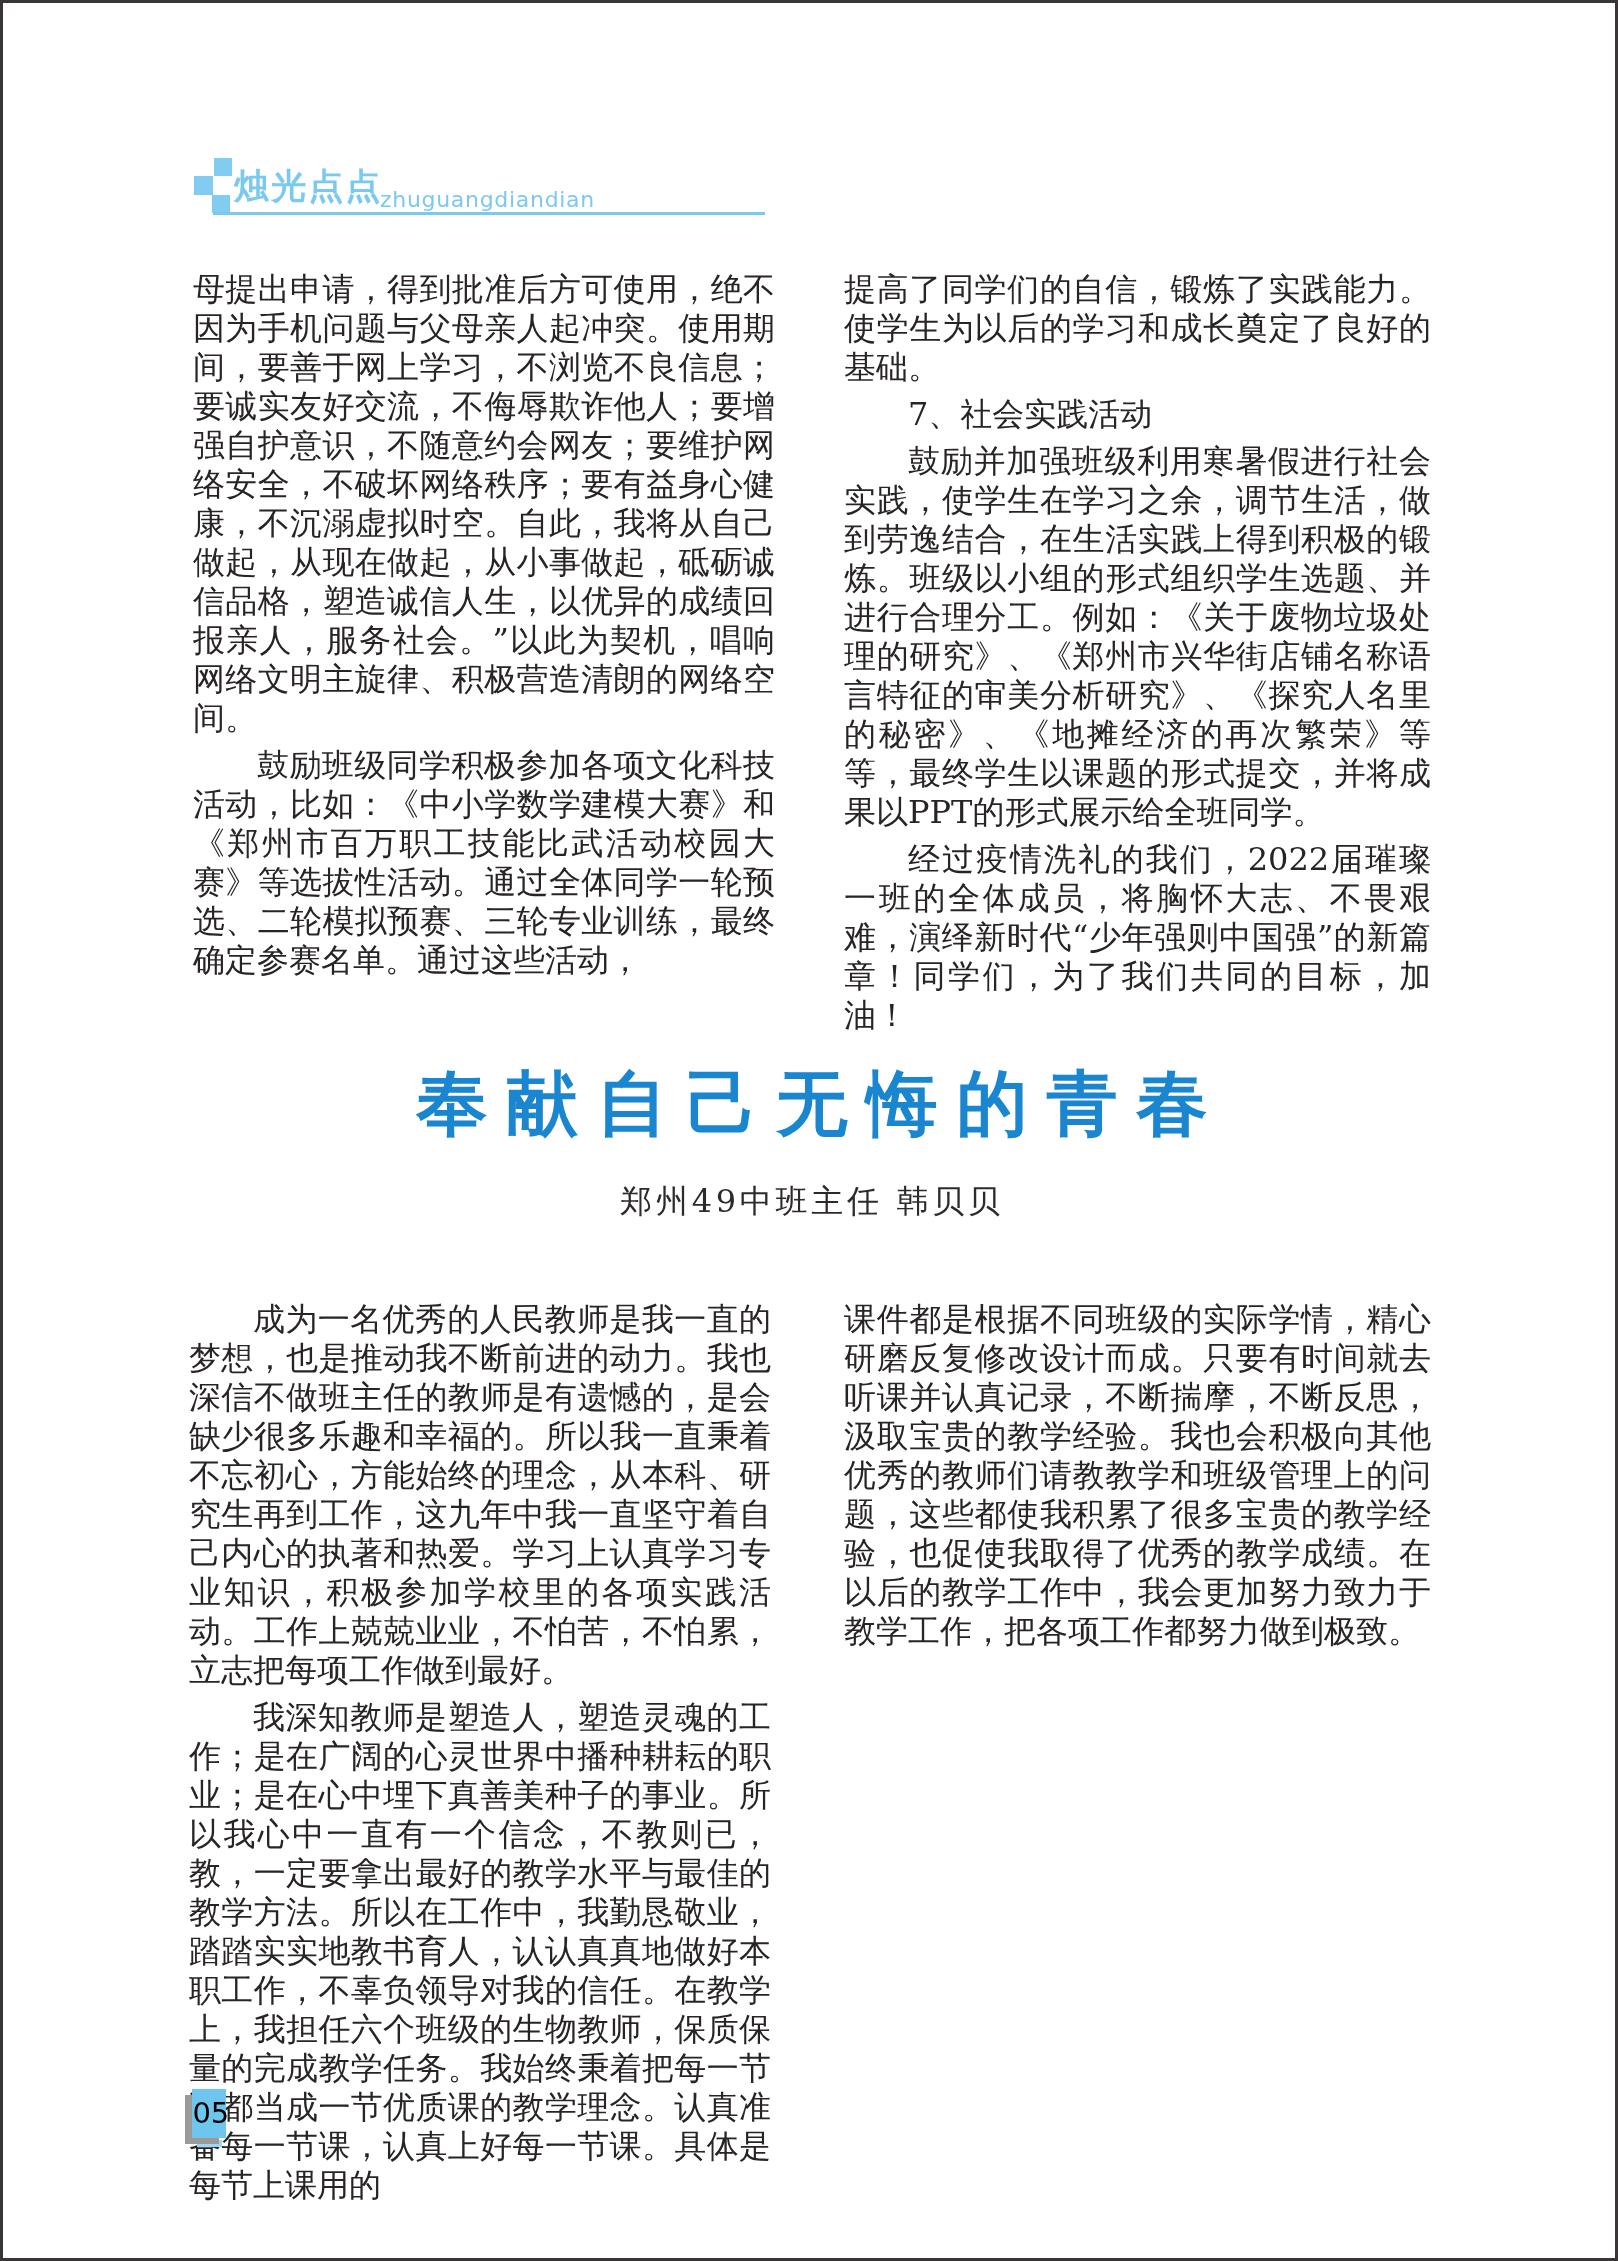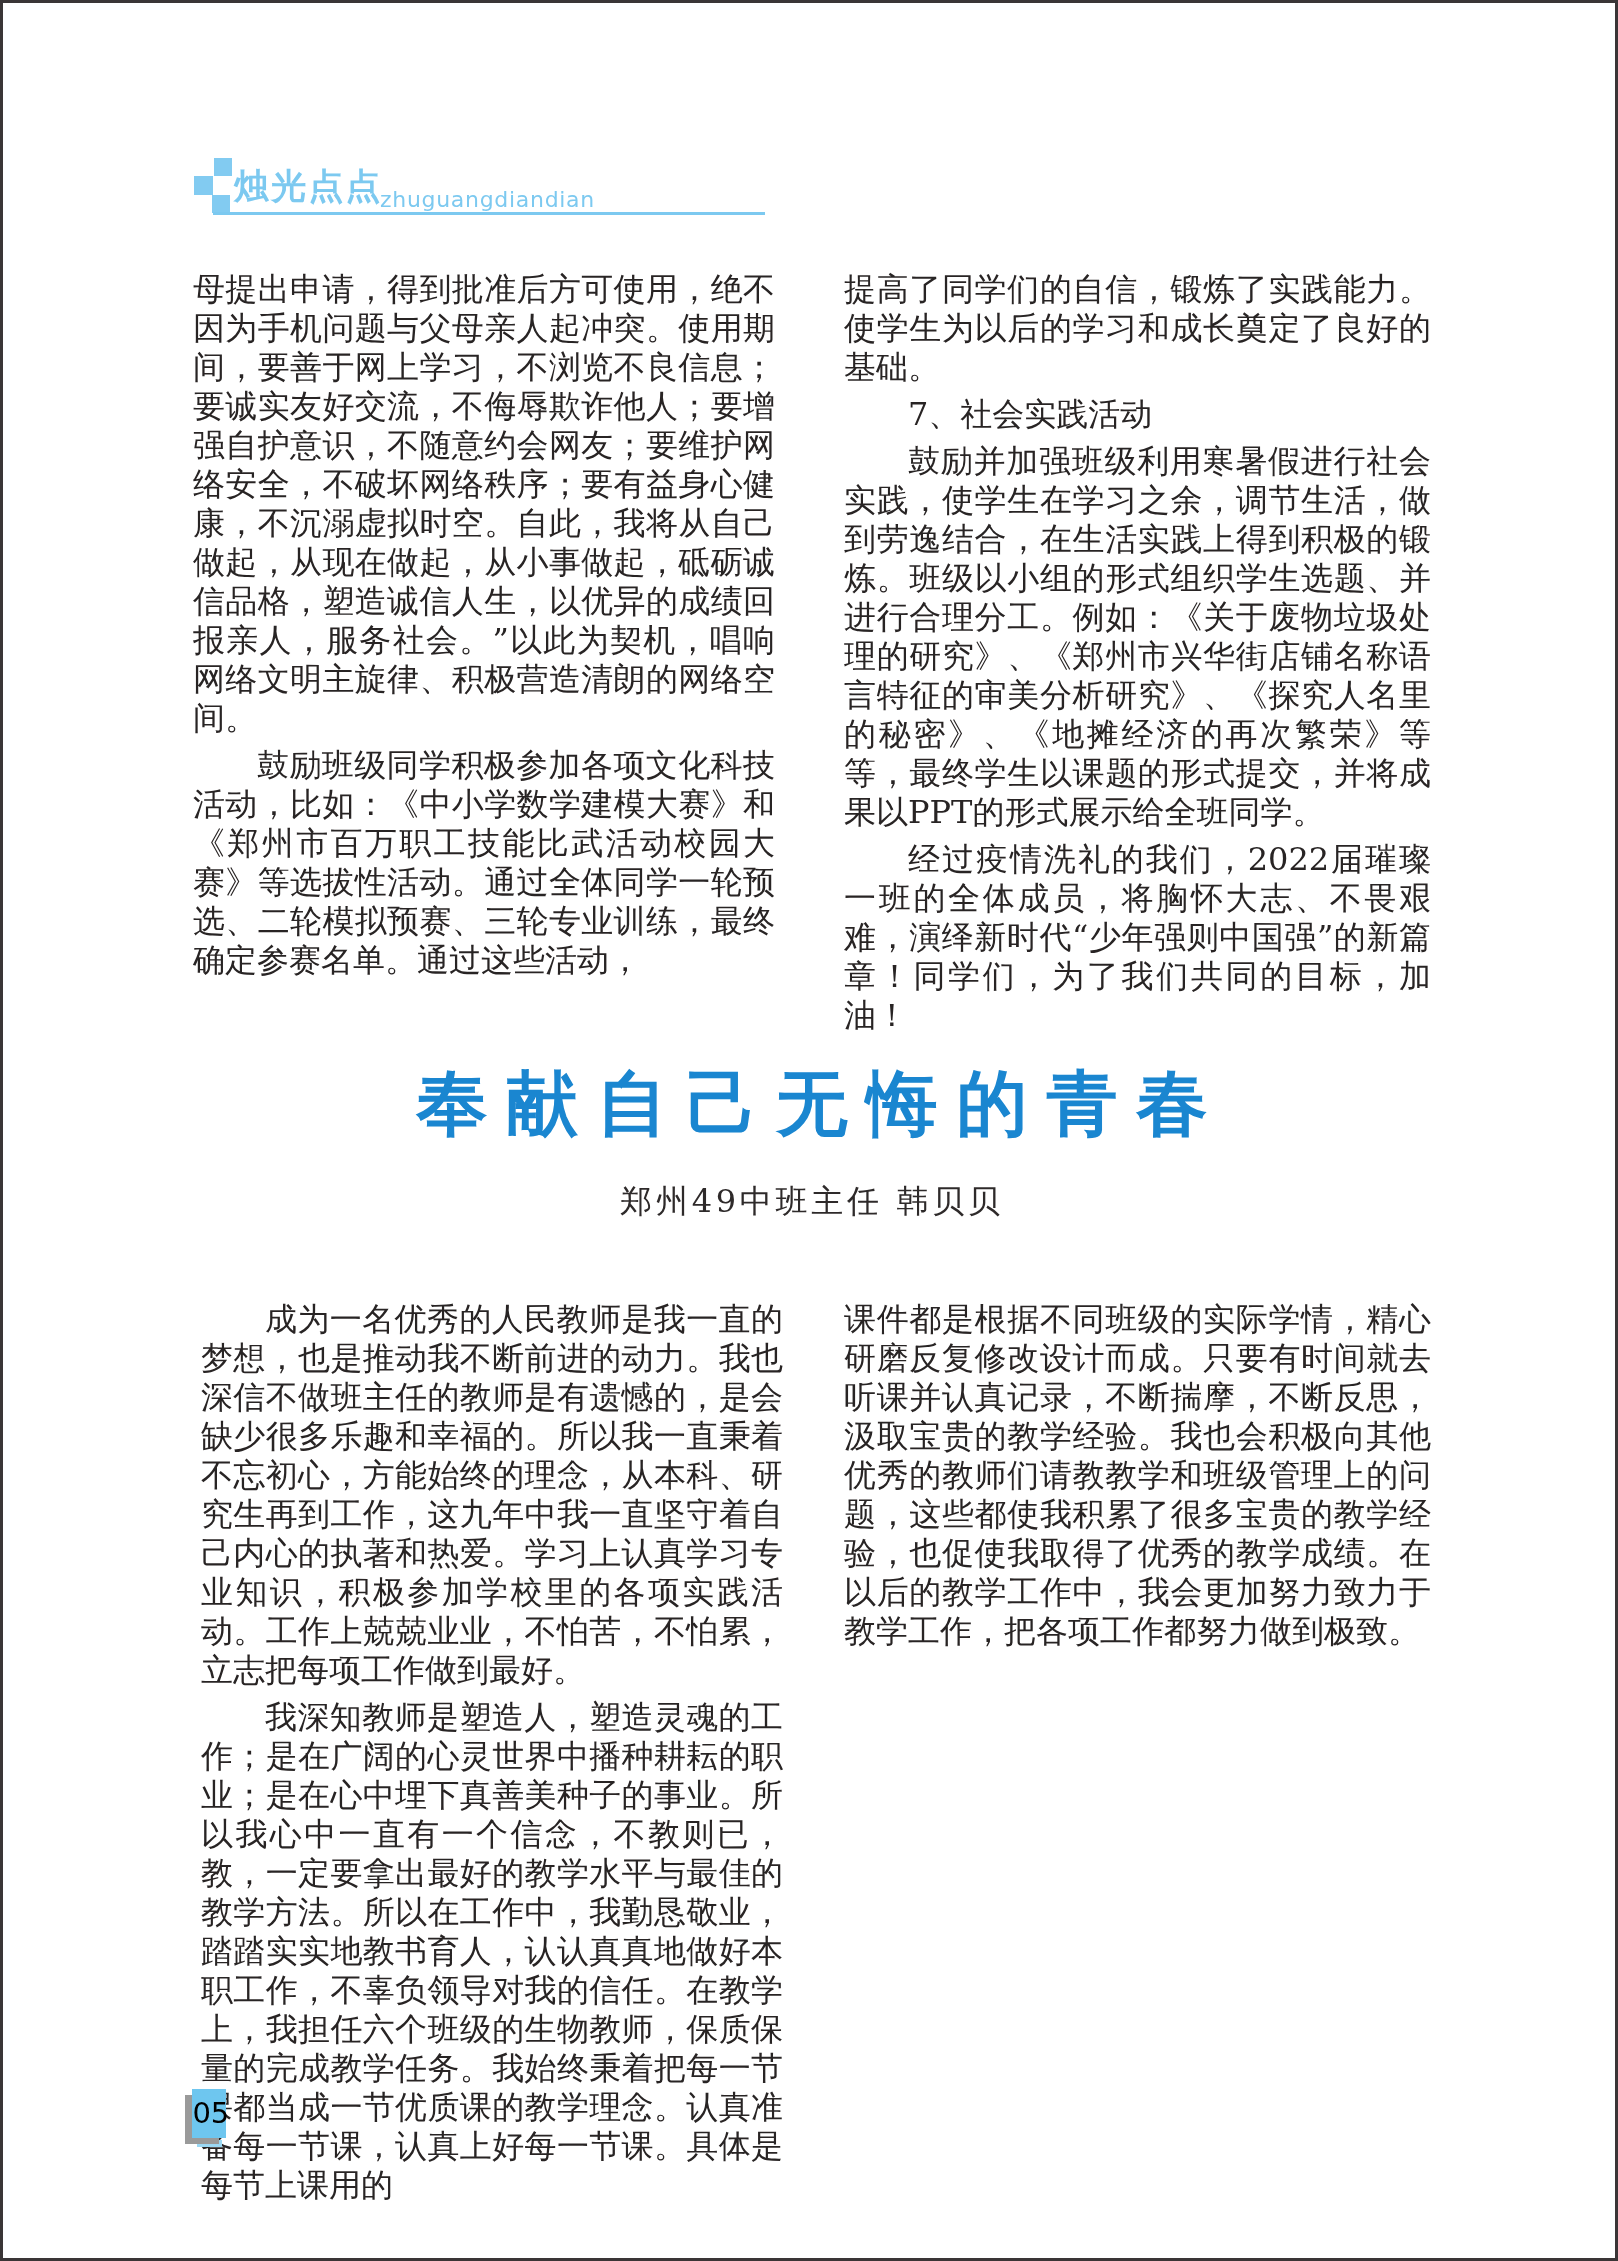--- a/index.html
+++ b/index.html
@@ -35,21 +35,21 @@
   }
   
   .col{position:absolute;color:#282424;}
   .col p{
     margin:8px;font-size:32px;line-height:39px;
     text-align:justify;text-justify:inter-ideograph;
   }
   .col p.ind{text-indent:2em;}
   .a1l{left:182px;top:259px;width:598px;}
   .a1r{left:833px;top:259px;width:603px;}
-  .a2l{left:190px;top:1289px;width:598px;}
+  .a2l{left:178px;top:1289px;width:598px;}
   .a2r{left:833px;top:1289px;width:603px;}
   
   .art2-title{
     position:absolute;left:0;top:1063px;width:1618px;
     text-align:center;
     font-weight:bold;font-size:71px;line-height:74px;
     letter-spacing:19px;padding-left:19px;box-sizing:border-box;
     color:#1a86d0;
   }
   .art2-byline{

